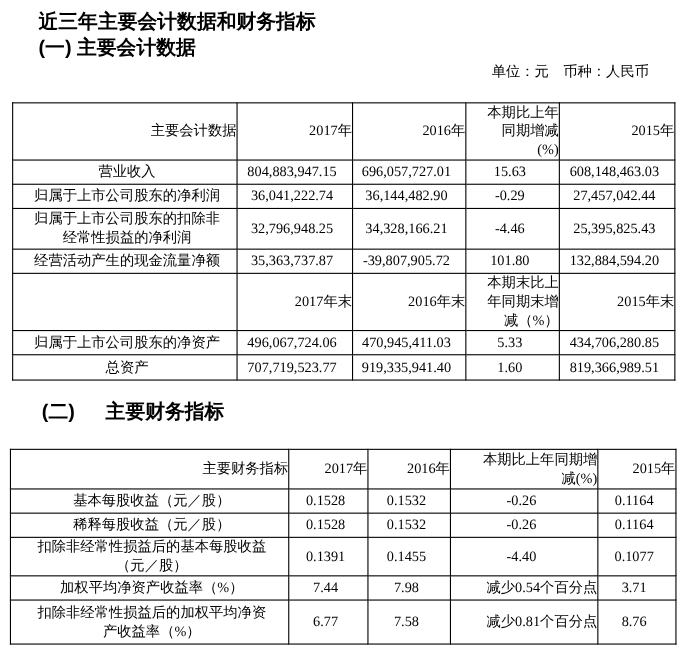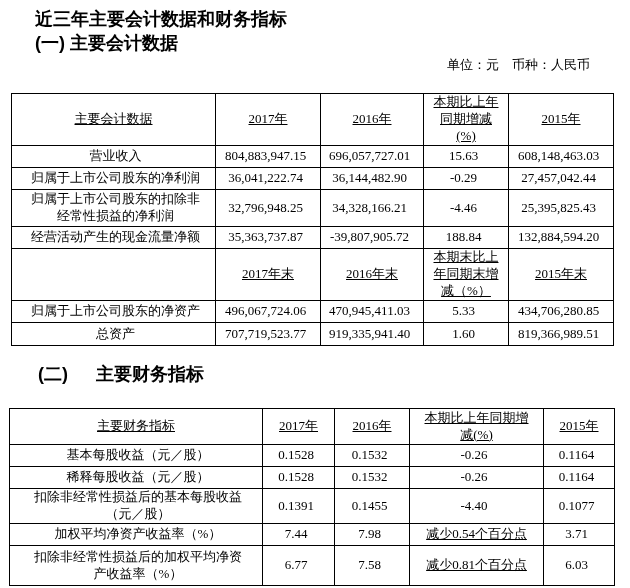--- a/index.html
+++ b/index.html
@@ -26,21 +26,21 @@
     position:absolute; border-collapse:collapse; table-layout:fixed;
     background:#fff;
   }
   #table1 { left:11px; top:93px;  width:602px; }
   #table2 { left:9px;  top:408px; width:605px; }
   td {
     border:1px solid #000; font-size:13px; line-height:1.3;
     vertical-align:middle; padding:0; overflow:hidden;
     word-break:break-all;
   }
-  td.c { text-align:center;text-decoration:underline; }
+  td.c { text-align:right; }
   td.r { text-align:center; padding-right:5px; }
   td.l { text-align:center;  padding-left:4px; }
   .pre { white-space:pre-line; }
 </style>
 </head>
 <body>
 
 <div>
 
   <div id="title1" class="heading">近三年主要会计数据和财务指标</div>
@@ -86,21 +86,21 @@
 经常性损益的净利润</td>
         <td class="r">32,796,948.25</td>
         <td class="r">34,328,166.21</td>
         <td class="r">-4.46</td>
         <td class="r">25,395,825.43</td>
       </tr>
       <tr style="height:22px">
         <td class="l">经营活动产生的现金流量净额</td>
         <td class="r">35,363,737.87</td>
         <td class="r">-39,807,905.72</td>
-        <td class="r">188.84</td>
+        <td class="r">101.80</td>
         <td class="r">132,884,594.20</td>
       </tr>
       <tr style="height:52px">
         <td class="c"></td>
         <td class="c">2017年末</td>
         <td class="c">2016年末</td>
         <td class="c pre">本期末比上
 年同期末增
 减（%）</td>
         <td class="c">2015年末</td>
@@ -171,18 +171,18 @@
         <td class="r">7.98</td>
         <td class="c">减少0.54个百分点</td>
         <td class="r">3.71</td>
       </tr>
       <tr style="height:40px">
         <td class="l pre">扣除非经常性损益后的加权平均净资
 产收益率（%）</td>
         <td class="r">6.77</td>
         <td class="r">7.58</td>
         <td class="c">减少0.81个百分点</td>
-        <td class="r">6.03</td>
+        <td class="r">8.76</td>
       </tr>
     </tbody>
   </table>
 
 </div>
 
 </body></html>

